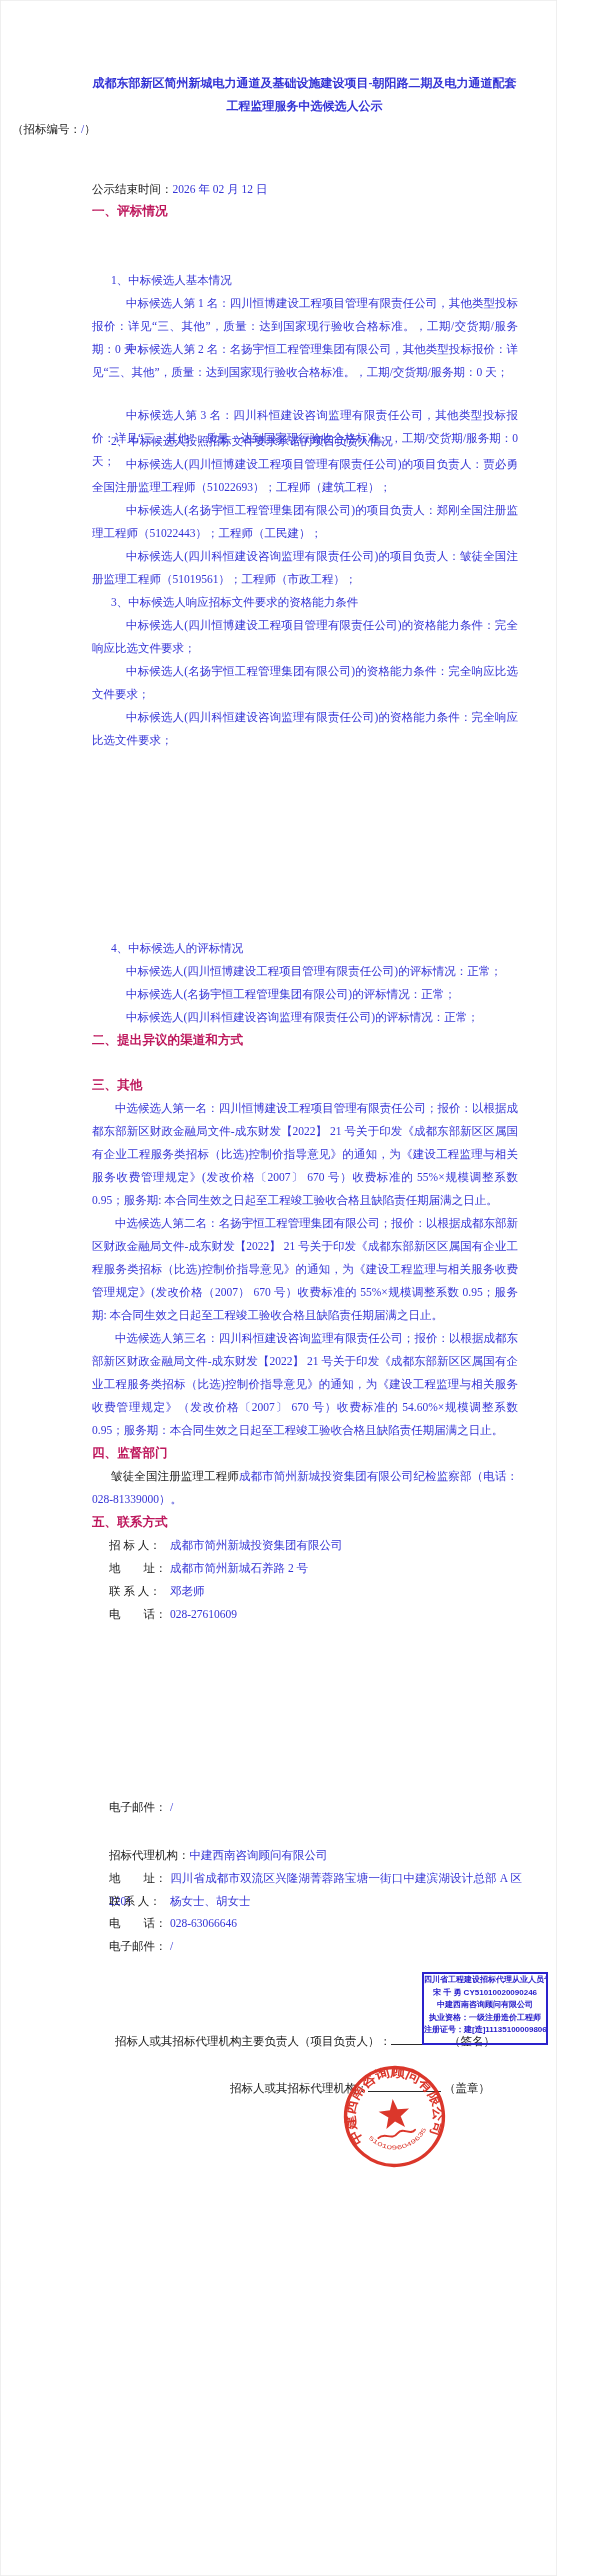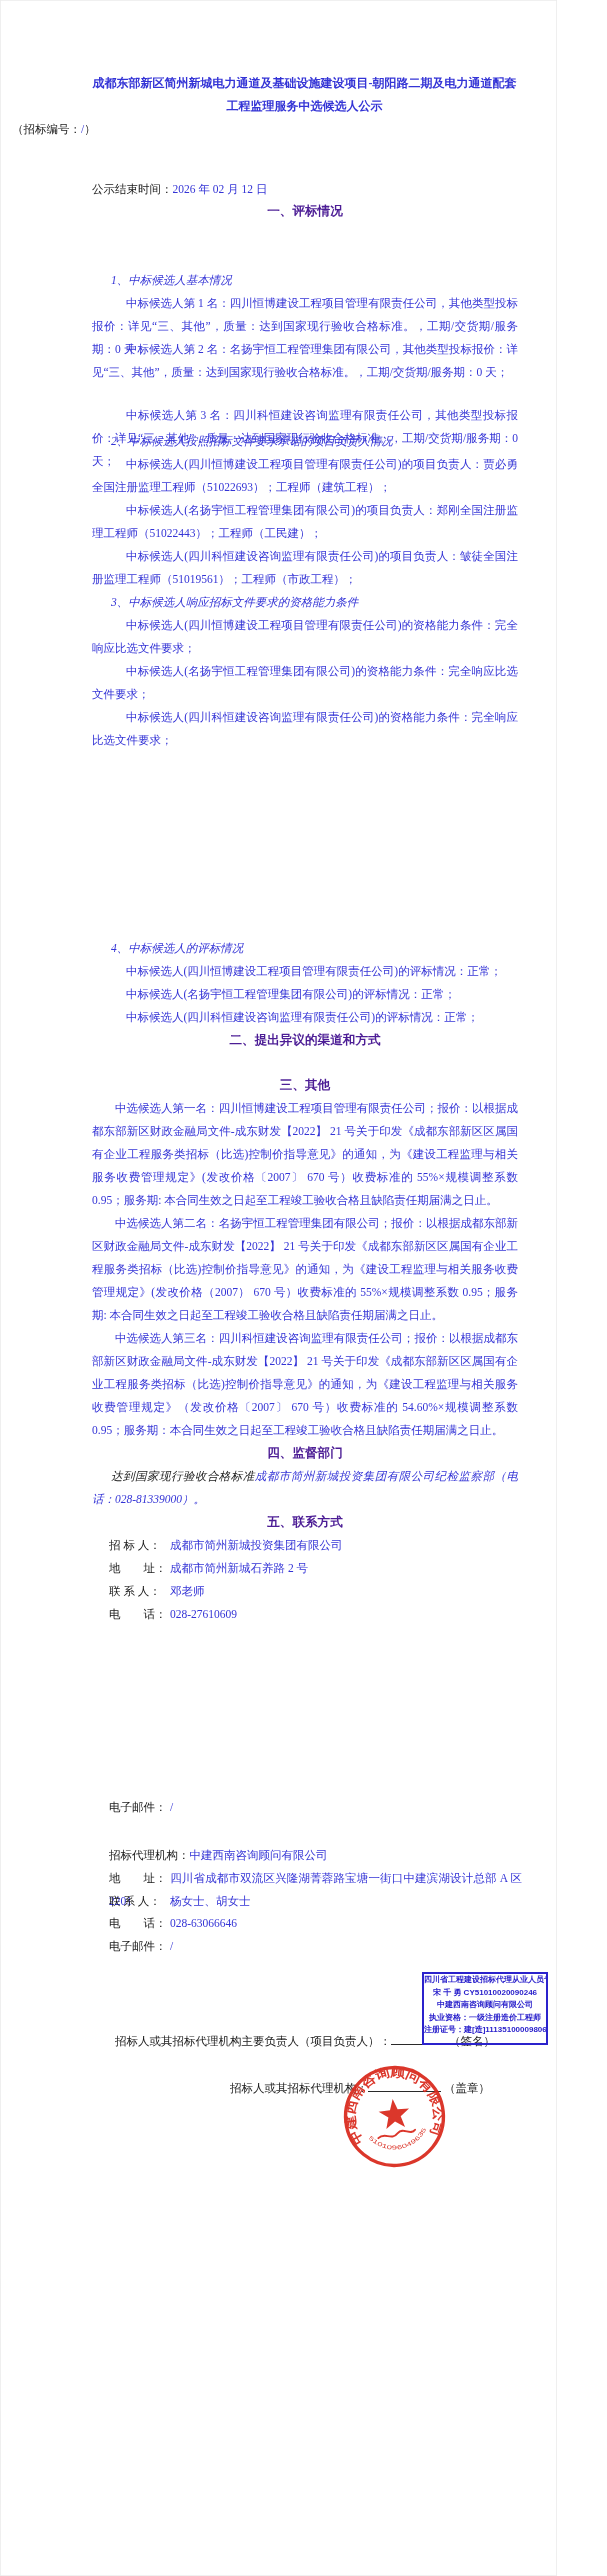--- a/index.html
+++ b/index.html
@@ -2,22 +2,22 @@
 <html style="font-size:12.2px"><head>
 <meta charset="utf-8">
 <style>
   html,body{margin:0;padding:0;background:#ffffff;}
   #page{position:relative;width:557px;height:2576px;background:#fff;overflow:hidden;
         font-family:"Liberation Serif","DejaVu Serif",serif;box-shadow:inset 0 0 0 0.8px #ececec;}
   .line{position:absolute;left:92px;width:426px;font-size:11.5px;line-height:23px;
         color:#3434d6;text-align:justify;}
   .blk{color:#1a1a1a;}
   .heading{position:absolute;left:92px;width:426px;font-size:12.6px;line-height:23px;
-        font-weight:bold;color:#4c1d95;text-align:center;}
-  .ind25{text-indent:19px;font-style:italic;}
+        font-weight:bold;color:#be185d;}
+  .ind25{text-indent:19px;}
   .ind30{text-indent:23px;}
   .ind44{text-indent:34px;}
   .title{position:absolute;top:72px;left:90px;width:429px;text-align:center;
         font-size:12px;font-weight:bold;color:#3434d6;line-height:23px;}
   .bidno{position:absolute;top:118px;left:12px;width:608px;text-align:left;
         font-size:11.5px;line-height:23px;color:#1a1a1a;}
   .bidno .v{color:#3434d6;}
   .lbl{display:inline-block;min-width:61px;color:#1a1a1a;}
   .u{display:inline-block;height:10.7px;border-bottom:1.1px solid #2a2a2a;vertical-align:baseline;}
   .sig{position:absolute;font-size:11.5px;line-height:23px;color:#1a1a1a;}
@@ -64,21 +64,21 @@
 
   <div class="heading" style="top:1029px">二、提出异议的渠道和方式</div>
 
   <div class="heading" style="top:1074px">三、其他</div>
   <div class="line ind30" style="top:1097px">中选候选人第一名：四川恒博建设工程项目管理有限责任公司；报价：以根据成都东部新区财政金融局文件-成东财发【2022】 21 号关于印发《成都东部新区区属国有企业工程服务类招标（比选)控制价指导意见》的通知，为《建设工程监理与相关服务收费管理规定》(发改价格〔2007〕 670 号）收费标准的 55%×规模调整系数 0.95；服务期: 本合同生效之日起至工程竣工验收合格且缺陷责任期届满之日止。</div>
   <div class="line ind30" style="top:1212px">中选候选人第二名：名扬宇恒工程管理集团有限公司；报价：以根据成都东部新区财政金融局文件-成东财发【2022】 21 号关于印发《成都东部新区区属国有企业工程服务类招标（比选)控制价指导意见》的通知，为《建设工程监理与相关服务收费管理规定》(发改价格（2007） 670 号）收费标准的 55%×规模调整系数 0.95；服务期: 本合同生效之日起至工程竣工验收合格且缺陷责任期届满之日止。</div>
   <div class="line ind30" style="top:1327px">中选候选人第三名：四川科恒建设咨询监理有限责任公司；报价：以根据成都东部新区财政金融局文件-成东财发【2022】 21 号关于印发《成都东部新区区属国有企业工程服务类招标（比选)控制价指导意见》的通知，为《建设工程监理与相关服务收费管理规定》（发改价格〔2007〕 670 号）收费标准的 54.60%×规模调整系数 0.95；服务期：本合同生效之日起至工程竣工验收合格且缺陷责任期届满之日止。</div>
 
   <div class="heading" style="top:1442px">四、监督部门</div>
   <div class="line ind25" style="top:1465px">
-    <span class="blk">达到国家现行验收合格标准</span><span>成都市简州新城投资集团有限公司纪检监察部（电话：028-81339000）。</span>
+    <span class="blk">皱徒全国注册监理工程师</span><span>成都市简州新城投资集团有限公司纪检监察部（电话：028-81339000）。</span>
   </div>
 
   <div class="heading" style="top:1511px">五、联系方式</div>
   <div class="line" style="top:1534px;left:109px;width:409px">
     <span class="lbl">招 标 人：</span><span>成都市简州新城投资集团有限公司</span>
   </div>
   <div class="line" style="top:1557px;left:109px;width:409px">
     <span class="lbl">地　　址：</span><span>成都市简州新城石养路 2 号</span>
   </div>
   <div class="line" style="top:1580px;left:109px;width:409px">

